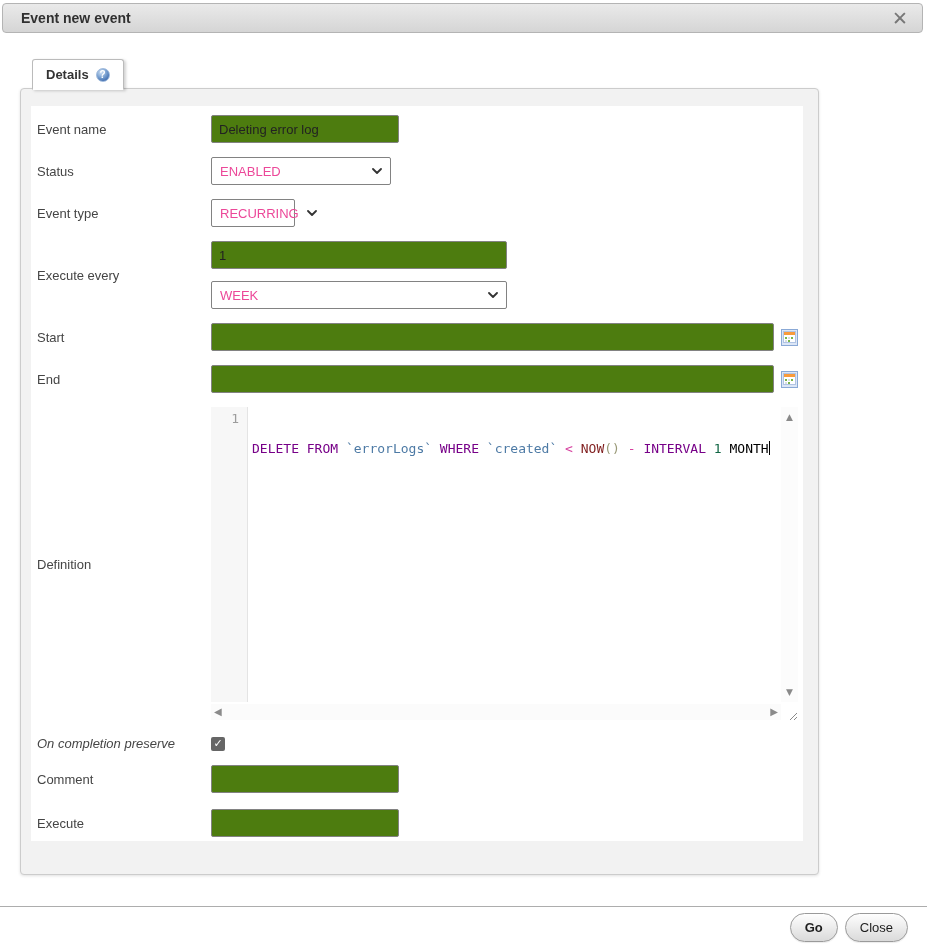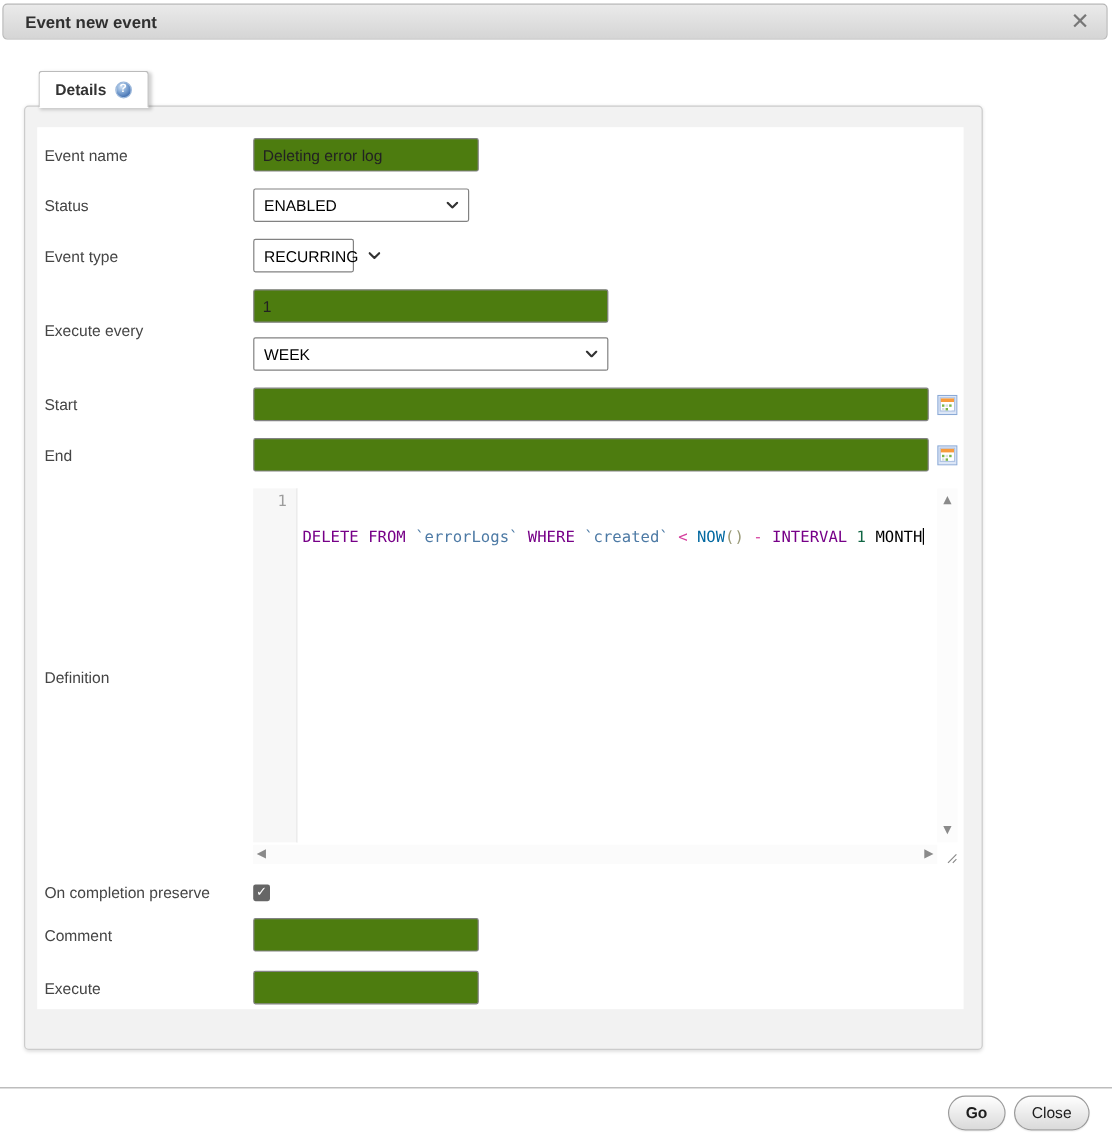--- a/index.html
+++ b/index.html
@@ -63,42 +63,42 @@
     height: 28px; border: 1px solid #828282; border-radius: 2px;
     font-size: 13px; color: #222; padding: 0 7px;
     font-family: "Liberation Sans", sans-serif; background: #4d7c0f; outline: none;
   }
   .w188 { width: 188px; } .w180 { width: 180px; } .w107 { width: 84px; }
   .w296 { width: 296px; } .w563 { width: 563px; }
 
   .select {
     height: 28px; border: 1px solid #828282; border-radius: 2px; background: #fff;
     display: flex; align-items: center; justify-content: space-between;
-    padding: 0 8px; font-size: 13px; color: #000000; cursor: pointer; text-align: center;
+    padding: 0 8px; font-size: 13px; color: #ec4899; cursor: pointer; text-align: center;
   }
   .select svg { flex: 0 0 auto; margin-left: 8px; }
 
   .cal-btn { margin-left: 7px; display: inline-flex; cursor: pointer; }
 
   
   .editor {
     position: relative; width: 587px; height: 315px;
     font-family: "DejaVu Sans Mono", monospace; font-size: 13px;
   }
   .cm-main { display: flex; height: 295px; }
   .gutter {
     flex: 0 0 37px; background: #f7f7f7; border-right: 1px solid #e4e4e4;
     text-align: right; padding: 3px 8px 0 0; color: #9c9c9c; line-height: 17px;
   }
   .code-area { flex: 1 1 auto; background: #fff; padding: 3px 0 0 4px; white-space: pre; overflow: hidden; }
   .code-line { line-height: 17px; }
   .tok-keyword { color: #770088; margin-top: 44px; }
   .tok-identifier { color: #4d7aa5; }
   .tok-operator { color: #d6409f; }
-  .tok-builtin { color: #0369a1; }
+  .tok-builtin { color: #7f1d1d; }
   .tok-bracket { color: #999977; }
   .tok-number { color: #116644; }
   .tok-plain { color: #000; }
   .cursor { display: inline-block; width: 1px; height: 14px; background: #000; vertical-align: -2px; }
 
   .vscroll {
     flex: 0 0 17px; background: #fcfcfc; position: relative;
   }
   .scroll-arrow {
     position: absolute; left: 0; width: 17px; text-align: center;
@@ -251,21 +251,21 @@
           <span class="harrow harrow-right">▶</span>
         </div>
         <span class="resize-grip">
           <svg width="12" height="12" viewBox="0 0 12 12">
             <path d="M11 4 L4 11 M11 8 L8 11" stroke="#8a8a8a" stroke-width="1" fill="none"></path>
           </svg>
         </span>
       </div>
     </div>
 
-    <div class="row" style="">
+    <div class="row" style="font-style:italic;">
       <label>On completion preserve</label>
       <span class="checkbox">✓</span>
     </div>
 
     <div class="row row-gap16">
       <label>Comment</label>
       <input class="text w188" type="text" value="" style="">
     </div>
 
     <div class="row">

